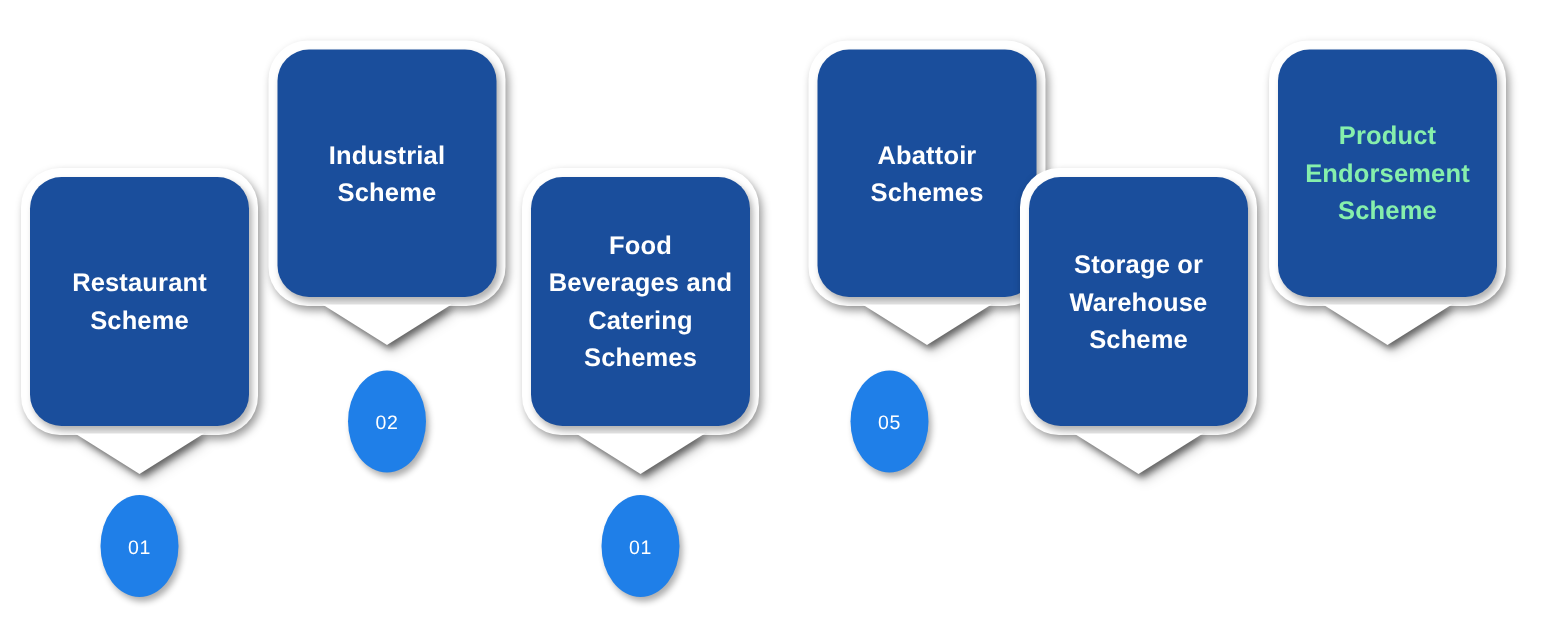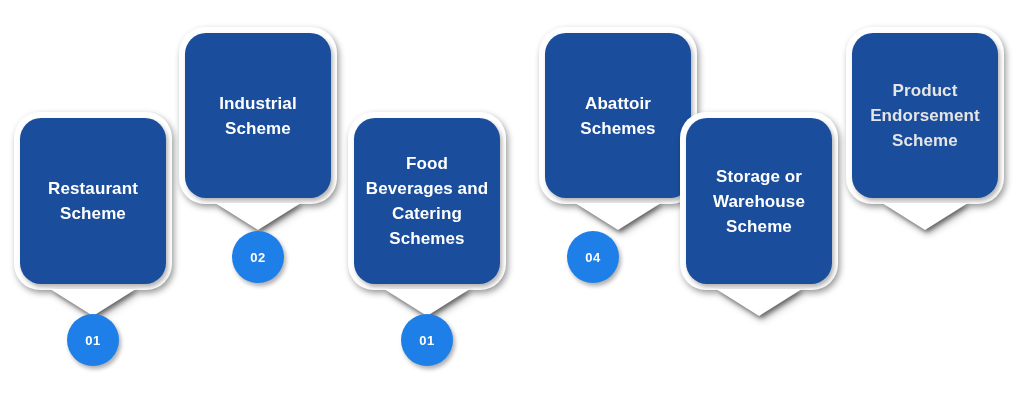--- a/index.html
+++ b/index.html
@@ -70,31 +70,32 @@
     pointer-events: none;
   }
   .tail svg { display: block; width: 86px; height: 28px; overflow: visible; }
 
   
   .badge {
     position: absolute;
     left: 50%;
     transform: translateX(-50%);
     width: 52px;
-    height: 52px;
+    height: 68px;
     border-radius: 50%;
     background: #1f7fe8;
     color: #ffffff;
     font-size: 13px;
-    font-weight: bold;
+    font-weight: normal;
     display: flex;
     align-items: center;
     justify-content: center;
     box-shadow: 2px 3px 4px rgba(0,0,0,0.32);
     letter-spacing: 0.4px;
+    margin-top: 16px;
   }
 </style>
 </head>
 <body>
 
 <div id="canvas" style="background: rgb(255, 255, 255);">
 
 <div class="scheme" style="left: 14px; top: 112px;">
       <div class="card-shell" style="height: 178px;">
         <div class="card" style="height: 100%; background: rgb(26, 78, 156);">
@@ -145,39 +146,39 @@
           <div class="card-label" style="color: rgb(255, 255, 255);">Abattoir
 Schemes</div>
         </div>
         <div class="tail">
           <svg viewBox="0 0 86 28" xmlns="http://www.w3.org/2000/svg" aria-hidden="true">
             <polygon points="0,0 86,0 43,27" fill="#ffffff" style="filter:drop-shadow(2px 2px 2px rgba(0,0,0,0.38))"></polygon>
           </svg>
         </div>
       </div>
     </div>
-    <div class="badge" style="background: rgb(31, 127, 232); color: rgb(255, 255, 255); left: 593px; top: 231px;">04</div>
+    <div class="badge" style="background: rgb(31, 127, 232); color: rgb(255, 255, 255); left: 593px; top: 231px;">05</div>
     <div class="scheme" style="left: 680px; top: 112px;">
       <div class="card-shell" style="height: 178px;">
         <div class="card" style="height: 100%; background: rgb(26, 78, 156);">
           <div class="card-label" style="color: rgb(255, 255, 255);">Storage or
 Warehouse
 Scheme</div>
         </div>
         <div class="tail">
           <svg viewBox="0 0 86 28" xmlns="http://www.w3.org/2000/svg" aria-hidden="true">
             <polygon points="0,0 86,0 43,27" fill="#ffffff" style="filter:drop-shadow(2px 2px 2px rgba(0,0,0,0.38))"></polygon>
           </svg>
         </div>
       </div>
     </div>
     <div class="scheme" style="left: 846px; top: 27px;">
       <div class="card-shell" style="height: 177px;">
         <div class="card" style="height: 100%; background: rgb(26, 78, 156);">
-          <div class="card-label" style="color: #e5e5e5;">Product
+          <div class="card-label" style="color: #86efac;">Product
 Endorsement
 Scheme</div>
         </div>
         <div class="tail">
           <svg viewBox="0 0 86 28" xmlns="http://www.w3.org/2000/svg" aria-hidden="true">
             <polygon points="0,0 86,0 43,27" fill="#ffffff" style="filter:drop-shadow(2px 2px 2px rgba(0,0,0,0.38))"></polygon>
           </svg>
         </div>
       </div>
     </div>

